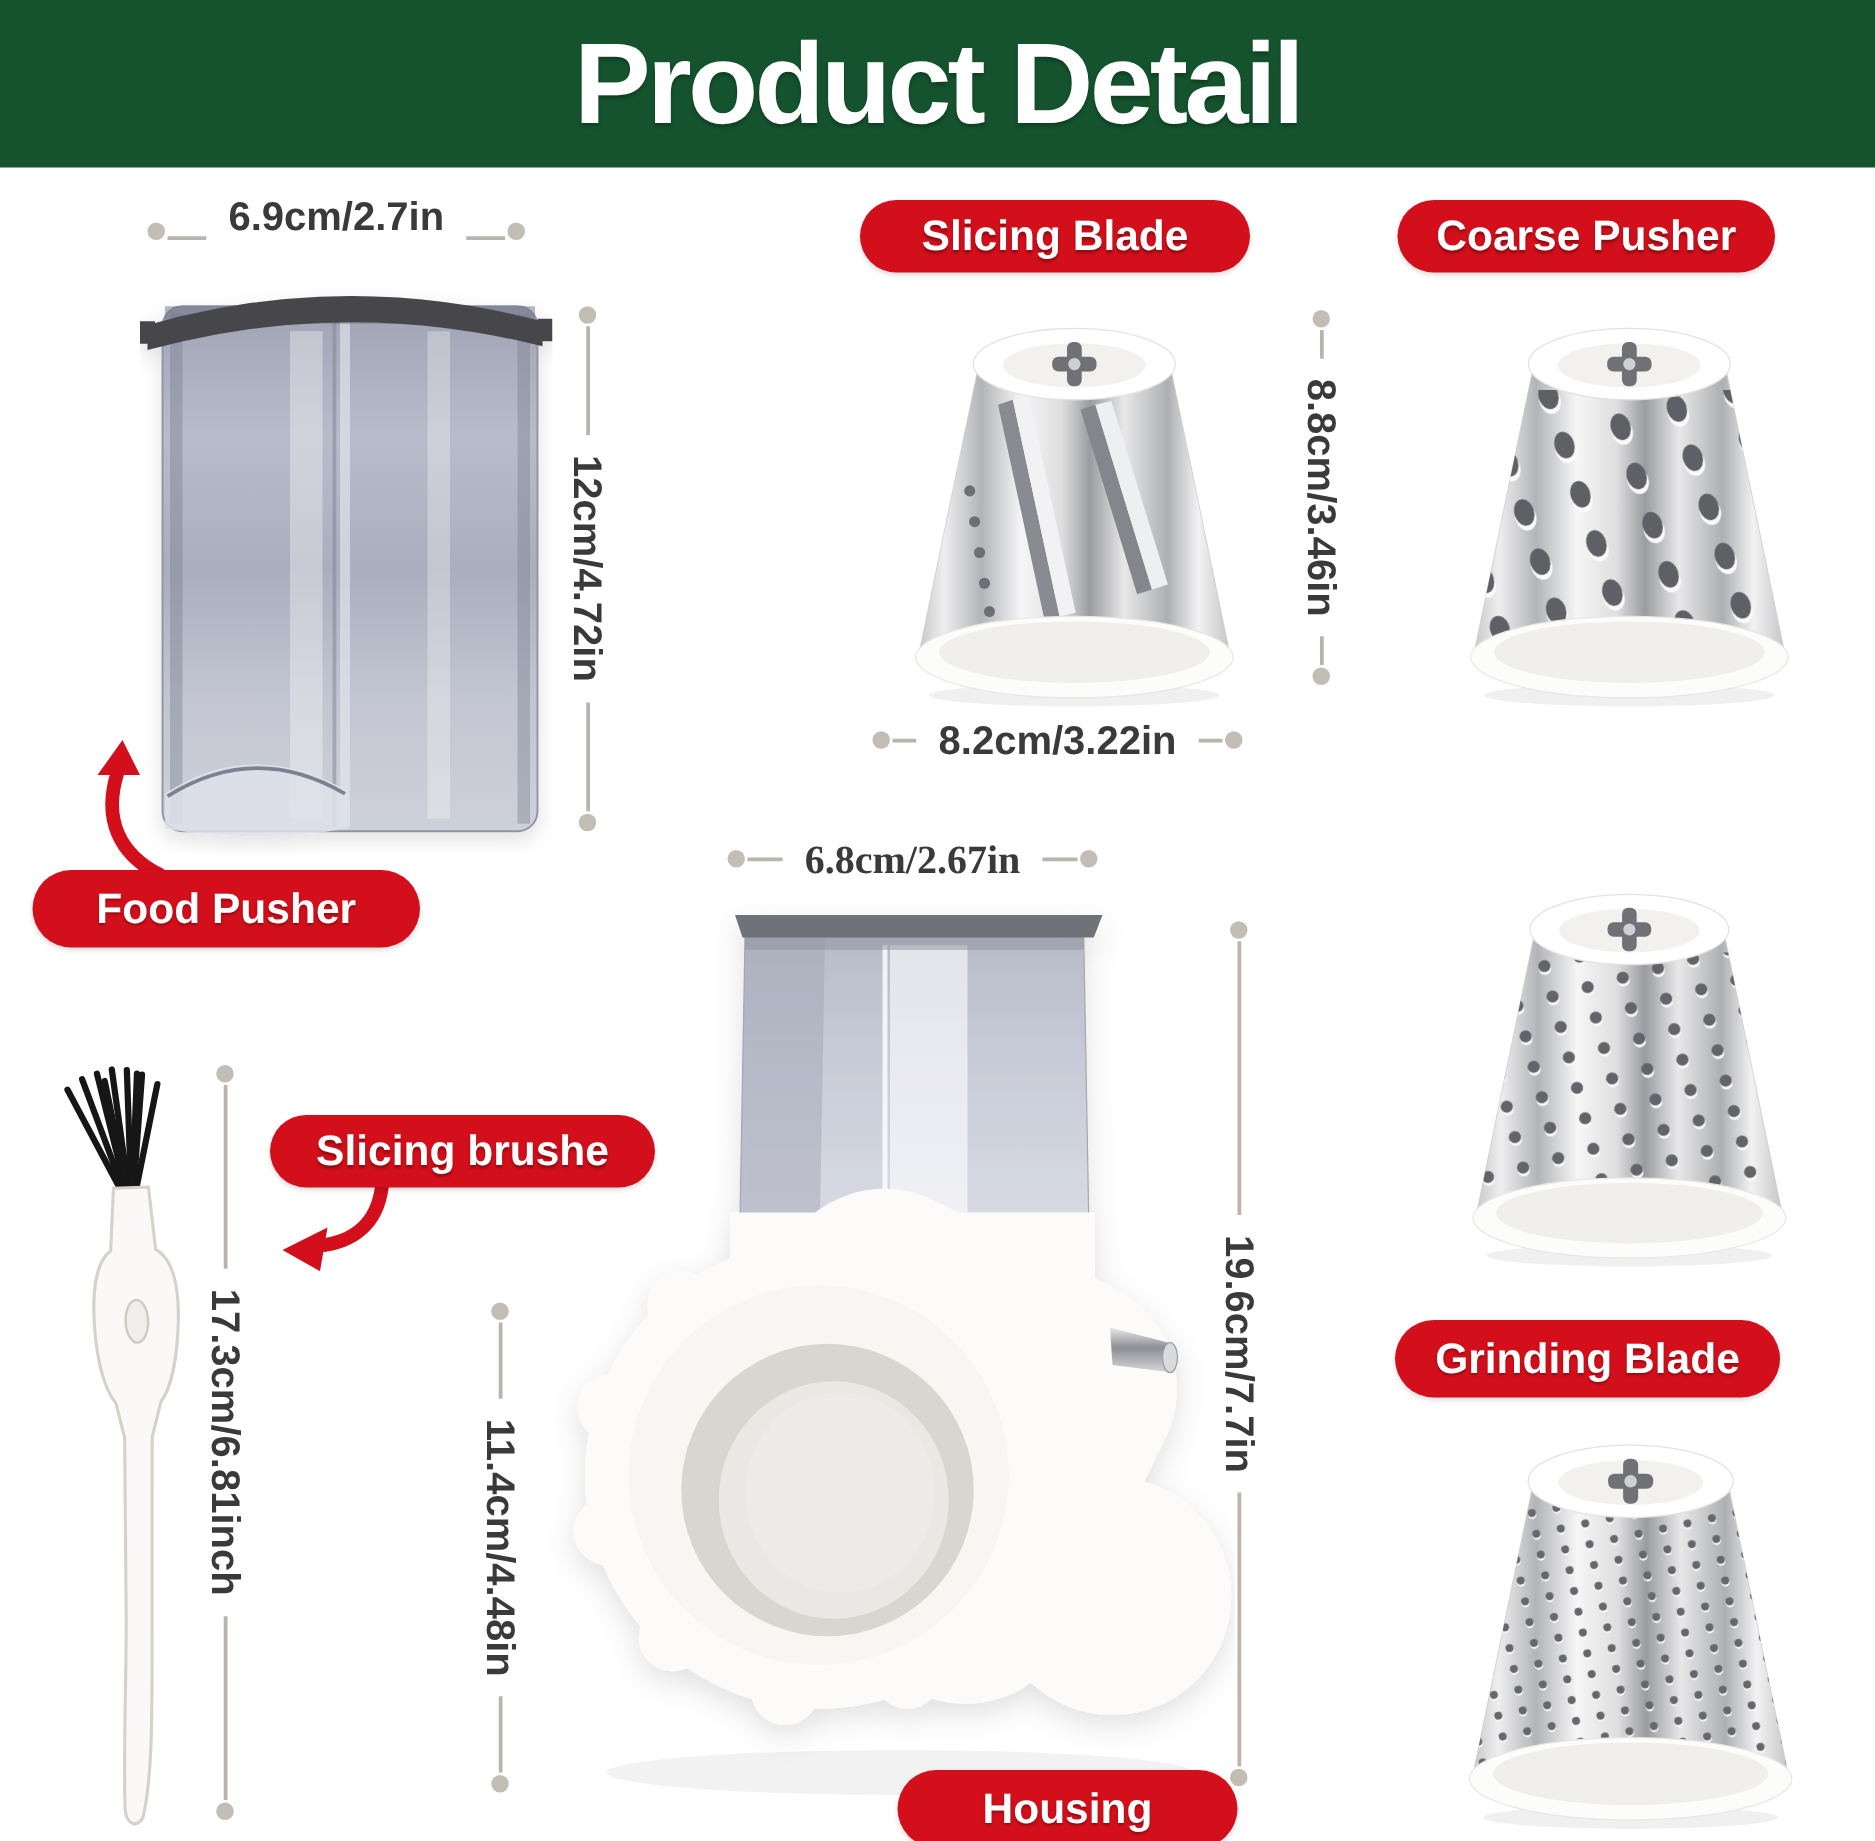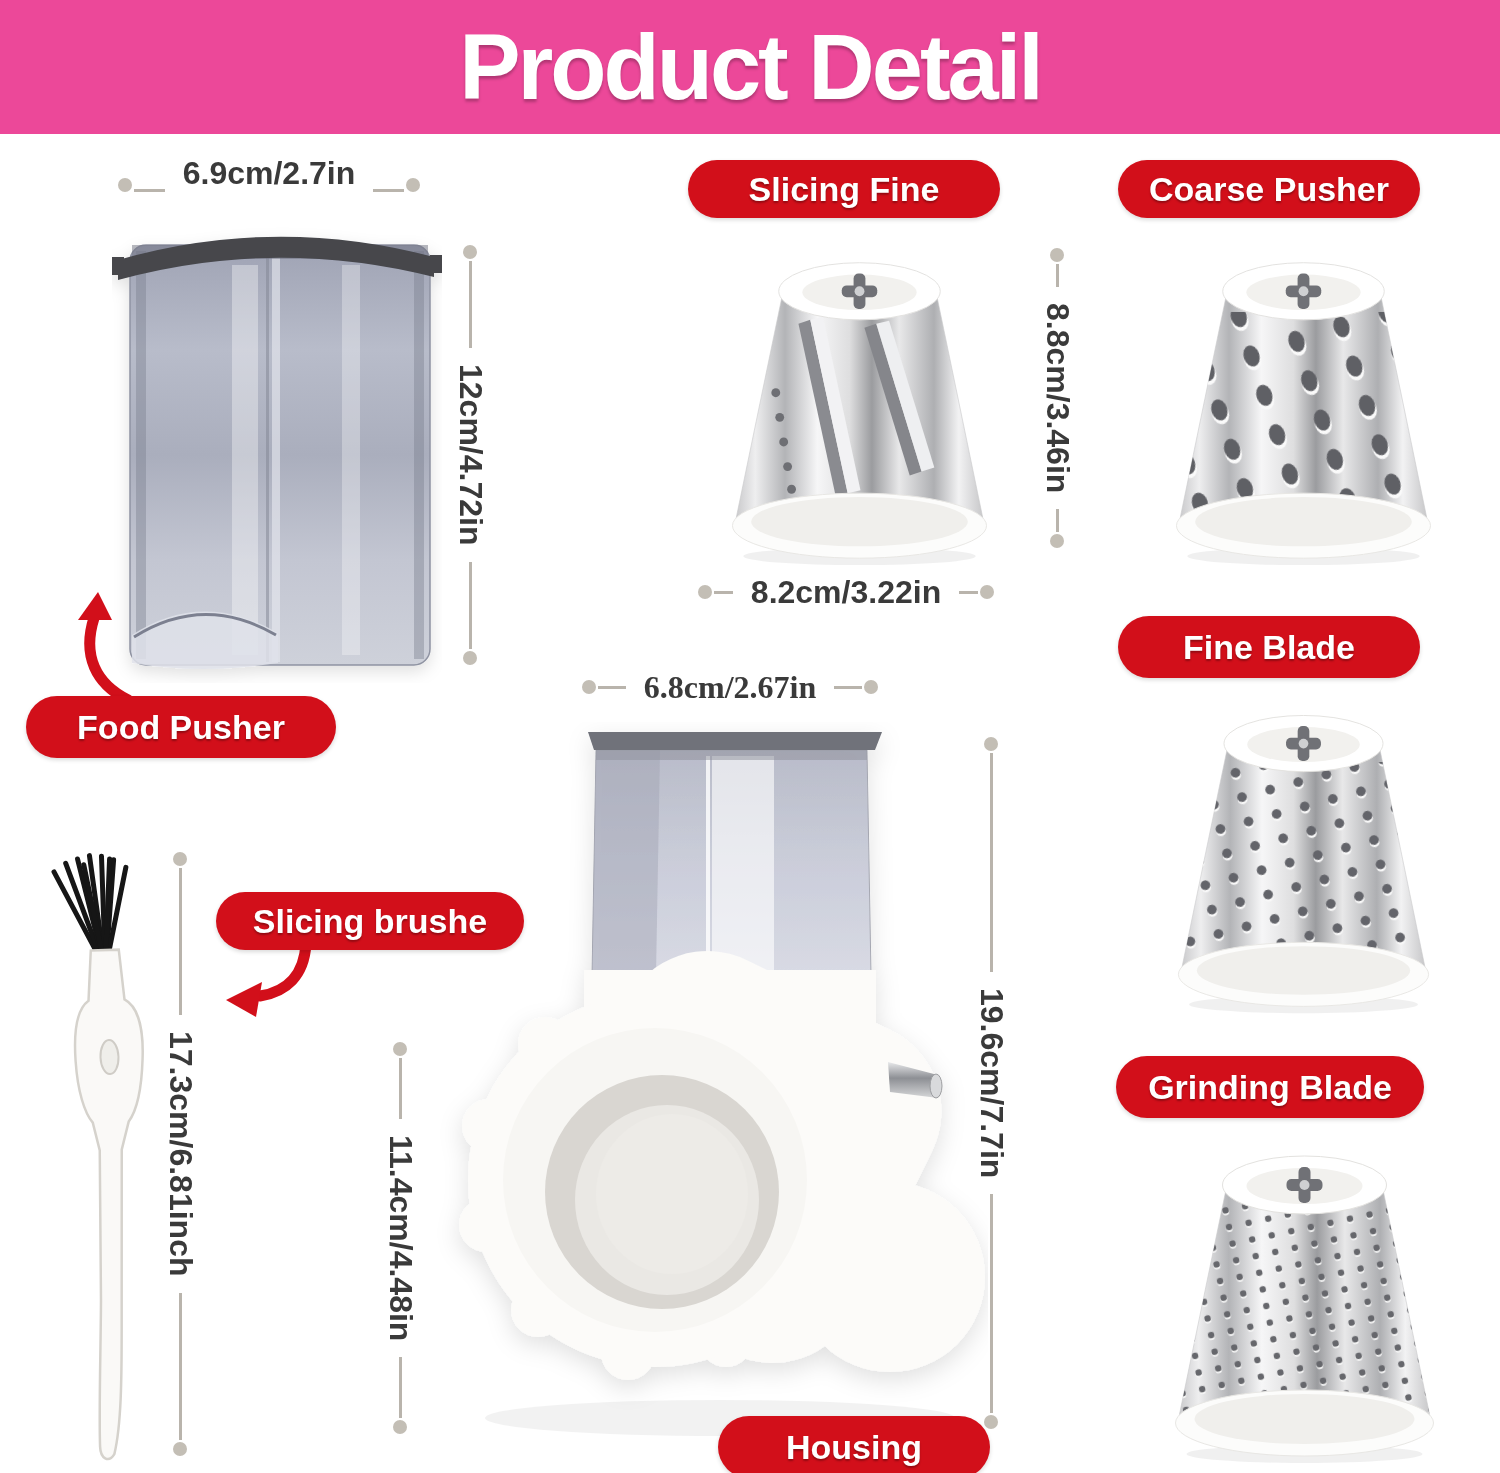--- a/index.html
+++ b/index.html
@@ -1,18 +1,18 @@
 <!DOCTYPE html>
 <html><head>
 <meta charset="utf-8">
 <style>
   html,body{margin:0;padding:0;background:#fff;}
   .page{position:relative;width:1500px;height:1473px;background:#fff;overflow:hidden;
         font-family:"Liberation Sans",sans-serif;}
-  .banner{position:absolute;left:0;top:0;width:1500px;height:134px;background:#ec4899;
+  .banner{position:absolute;left:0;top:0;width:1500px;height:134px;background:#14532d;
           display:flex;align-items:center;justify-content:center;}
   .banner h1{margin:0;color:#fff;font-size:92px;font-weight:bold;letter-spacing:-3px;
              text-shadow:0 3px 3px rgba(0,0,0,.25);}
   .pill{position:absolute;background:#d20f1a;color:#fff;font-weight:bold;font-size:34px;
         display:flex;align-items:center;justify-content:center;border-radius:32px;
         text-shadow:0 2px 2px rgba(0,0,0,.3);box-shadow:0 2px 4px rgba(0,0,0,.15);}
   .hdim{position:absolute;display:flex;align-items:center;height:40px;}
   .hdim .dot{width:14px;height:14px;border-radius:50%;background:#c3beb5;flex:0 0 auto;}
   .hdim .hline{flex:1;height:3px;background:#b9b4ac;margin:0 2px;}
   .hdim .htext{flex:0 0 auto;padding:0 16px;font-size:32px;font-weight:bold;color:#3a3a3a;white-space:nowrap;}
@@ -353,30 +353,27 @@
     <path d="M58,108 C26,92 12,64 24,26" stroke="#d20f1a" stroke-width="11" fill="none" stroke-linecap="round"></path>
     <polygon points="8,28 28,0 42,28" fill="#d20f1a"></polygon>
   </svg>
 
   <svg class="art" style="left:222px;top:940px;" width="92" height="78" viewBox="0 0 92 78">
     <path d="M84,4 C82,36 64,52 38,56" stroke="#d20f1a" stroke-width="11" fill="none" stroke-linecap="round"></path>
     <polygon points="4,60 40,42 34,77" fill="#d20f1a"></polygon>
   </svg>
 
   <div class="pill" style="left:688px;top:160px;width:312px;height:58px;">
-    <span>Slicing Fine</span>
+    <span>Slicing Blade</span>
   </div>
 
   <div class="pill" style="left:1118px;top:160px;width:302px;height:58px;">
     <span>Coarse Pusher</span>
   </div>
 
-  <div class="pill" style="left:1118px;top:616px;width:302px;height:62px;">
-    <span>Fine Blade</span>
-  </div>
 
   <div class="pill" style="left:1116px;top:1056px;width:308px;height:62px;">
     <span>Grinding Blade</span>
   </div>
 
   <div class="pill" style="left:26px;top:696px;width:310px;height:62px;">
     <span>Food Pusher</span>
   </div>
 
   <div class="pill" style="left:216px;top:892px;width:308px;height:58px;">

